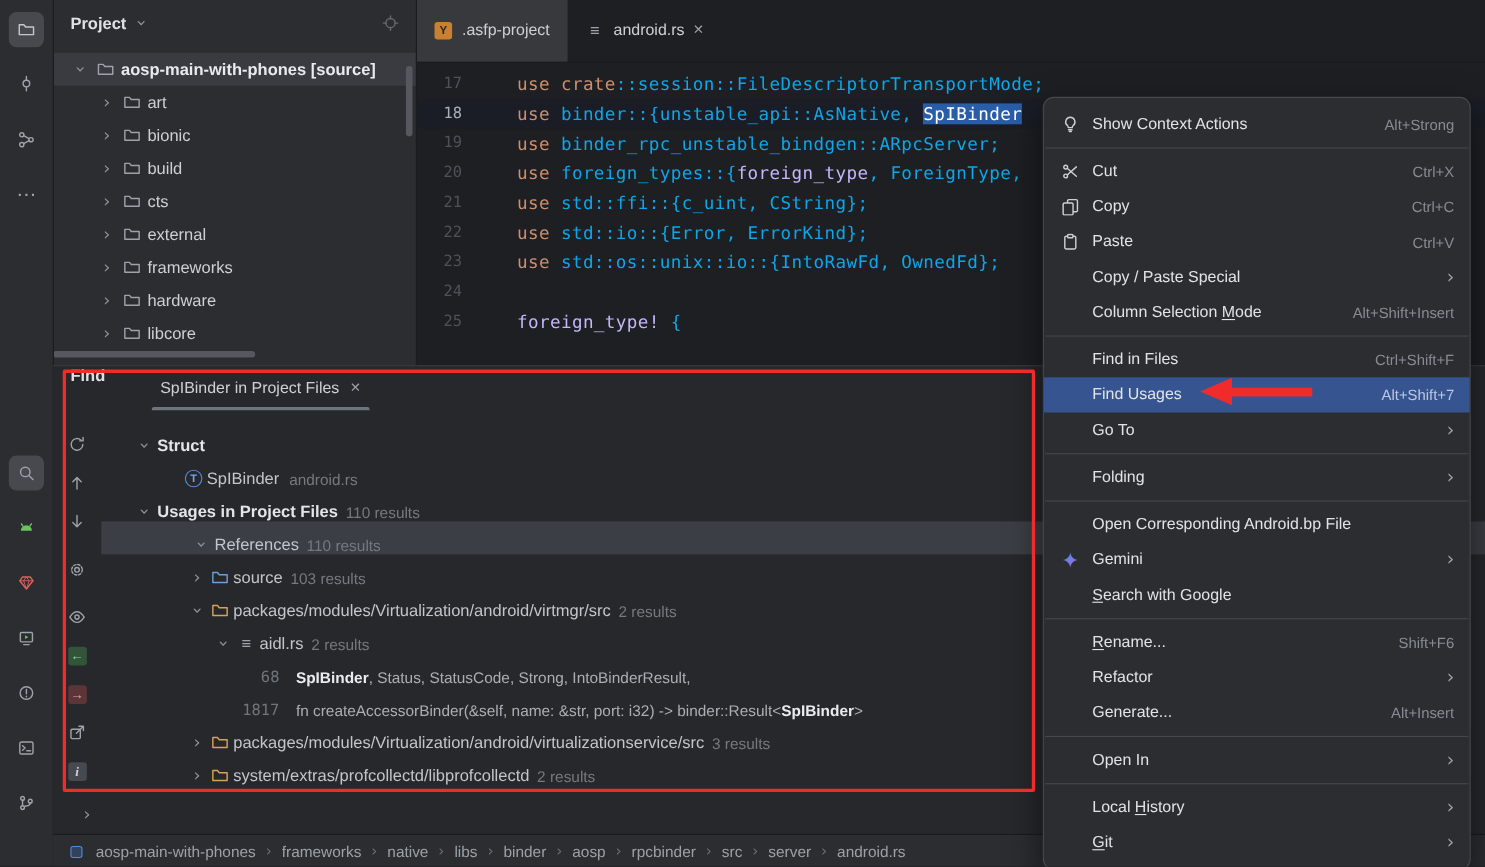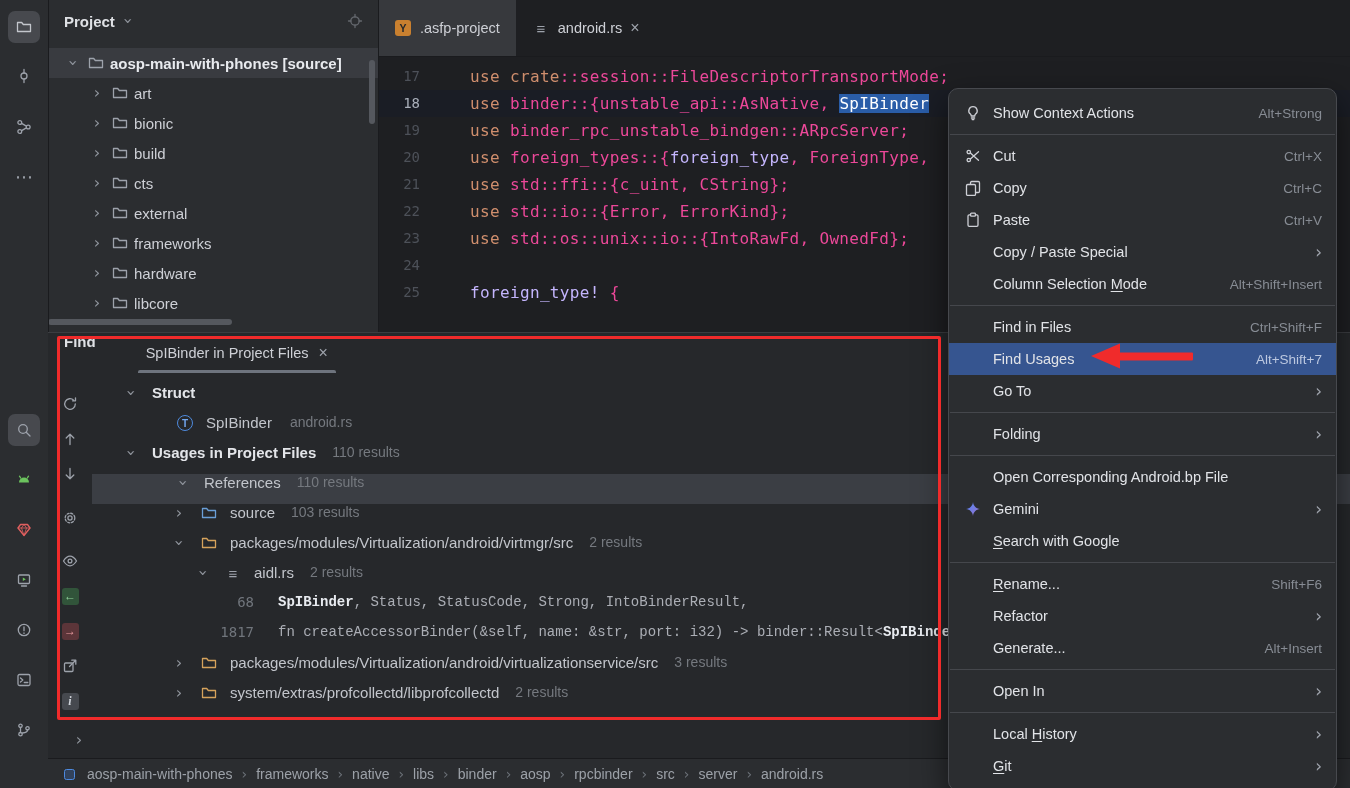--- a/index.html
+++ b/index.html
@@ -34,45 +34,45 @@
   .tab{display:flex;align-items:center;gap:8px;padding:0 16px;font-size:14.5px;color:#ced0d6;cursor:pointer}
   .tab.hl{background:#37393d}
   .closex{color:#9da2ab;font-size:16px;line-height:1;cursor:pointer}
   #code{padding-top:6px;font-family:"DejaVu Sans Mono",monospace;font-size:16px;letter-spacing:.35px}
   .crow{height:27px;display:flex;white-space:pre}
   .crow.caret{background:#1a1d25}
   .gut{flex:none;width:92px;text-align:right;padding-right:50px;box-sizing:border-box;color:#4d5159;font-size:14px;line-height:27px;letter-spacing:0}
   .crow.caret .gut{color:#a9afba}
   .ctext{line-height:27px}
   .kw{color:#cf8e6d}
-  .pl{color:#ec4899}
+  .pl{color:#0ea5e9}
   .mac{color:#c4b5fd}
   .selword{background:#2a5da8;color:#fff}
 
   
   #find{position:absolute;left:48px;top:332px;width:1302px;height:426px;background:#26282b;border-top:1px solid #3b3d41;overflow:hidden;z-index:6}
   .find-header{height:40px;display:flex;}
   .find-title{font-weight:700;font-size:15px;color:#dfe1e5;margin-left:16px}
   .find-tab{margin-left:40px;height:40px;display:flex;align-items:center;gap:10px;padding:0 10px;font-size:14.5px;color:#ced0d6;position:relative;cursor:pointer}
   .find-tab::after{content:"";position:absolute;left:2px;right:2px;bottom:0;height:3px;border-radius:2px 2px 0 0;background:#6e747e}
   #find-toolbar{position:absolute;left:0;top:58px;width:44px;display:flex;flex-direction:column;align-items:center;gap:9px}
   .tbtn{width:26px;height:26px;display:flex;align-items:center;justify-content:center;border-radius:4px;cursor:pointer}
   .pill{display:inline-flex;width:17px;height:17px;border-radius:3px;align-items:center;justify-content:center;font-size:12px;font-weight:700}
   .pill.green{background:#31543a;color:#8fd19a}
   .pill.red{background:#5c3539;color:#ec9da1}
   .pill.plain{background:#46494f;color:#ced2d9;font-family:"Liberation Serif",serif;font-style:italic}
   #find-tree{position:absolute;left:44px;top:44px;right:0;bottom:0;padding-top:7px}
-  .frow{height:30px;display:flex;align-items:flex-start;gap:12px;font-size:15px;color:#c2c5cb;white-space:nowrap;cursor:pointer}
+  .frow{height:30px;display:flex;align-items:flex-end;gap:3px;font-size:15px;color:#c2c5cb;white-space:nowrap;cursor:pointer}
   .frow.sel{background:#3b3e44}
   .frow .g{font-weight:700;color:#e3e5e9}
   .nlab{color:#c2c5cb}
   .meta{color:#75797f;font-size:14px;margin-left:4px}
   .loc{color:#75797f;font-size:14px;margin-left:6px}
   .lnum{flex:none;width:36px;text-align:right;margin-right:12px;color:#70757c;font-family:"DejaVu Sans Mono",monospace;font-size:14px}
-  .ucode{font-family:Liberation Mono, monospace;font-size:14px;color:#abaeb5}
+  .ucode{font-family:Liberation Sans, sans-serif;font-size:14px;color:#abaeb5}
   .ucode b{color:#e8ebf0;font-weight:700}
   .struct-badge{width:16px;height:16px;border:1.5px solid #4e8add;border-radius:50%;color:#72a7f0;font-size:10px;font-weight:700;display:inline-flex;align-items:center;justify-content:center;box-sizing:border-box}
   .yaml-badge{width:16px;height:16px;border-radius:3px;background:#c9802f;color:#26282b;font-size:10.5px;font-weight:700;display:inline-flex;align-items:center;justify-content:center}
   .rust-glyph{color:#9da2ab;font-size:15px;line-height:1}
   .lone-chev{position:absolute;left:22px;top:398px}
 
   
   #crumbs{position:absolute;left:48px;top:758px;width:1302px;height:30px;background:#2b2d30;border-top:1px solid #1a1b1e;display:flex;align-items:center;gap:9px;padding-left:12px;font-size:14px;color:#9ca1a8;z-index:8}
   .crumb{cursor:pointer;white-space:nowrap}
   .csep{color:#6b7077;font-family:"DejaVu Sans",sans-serif}

